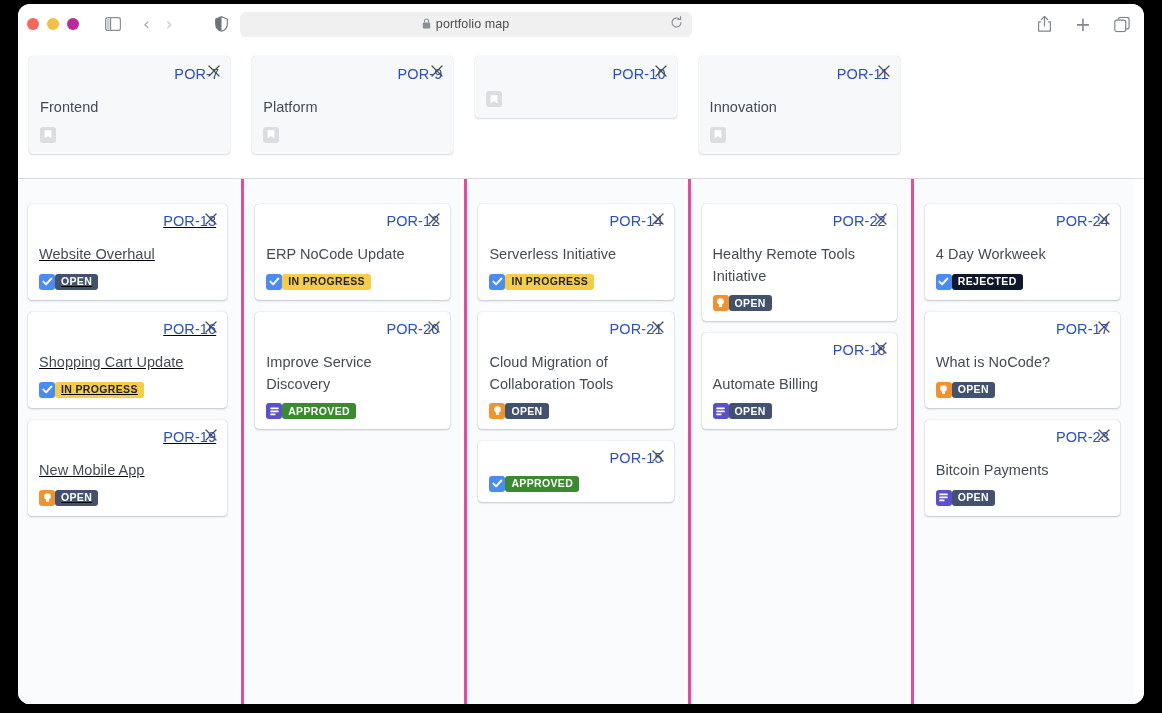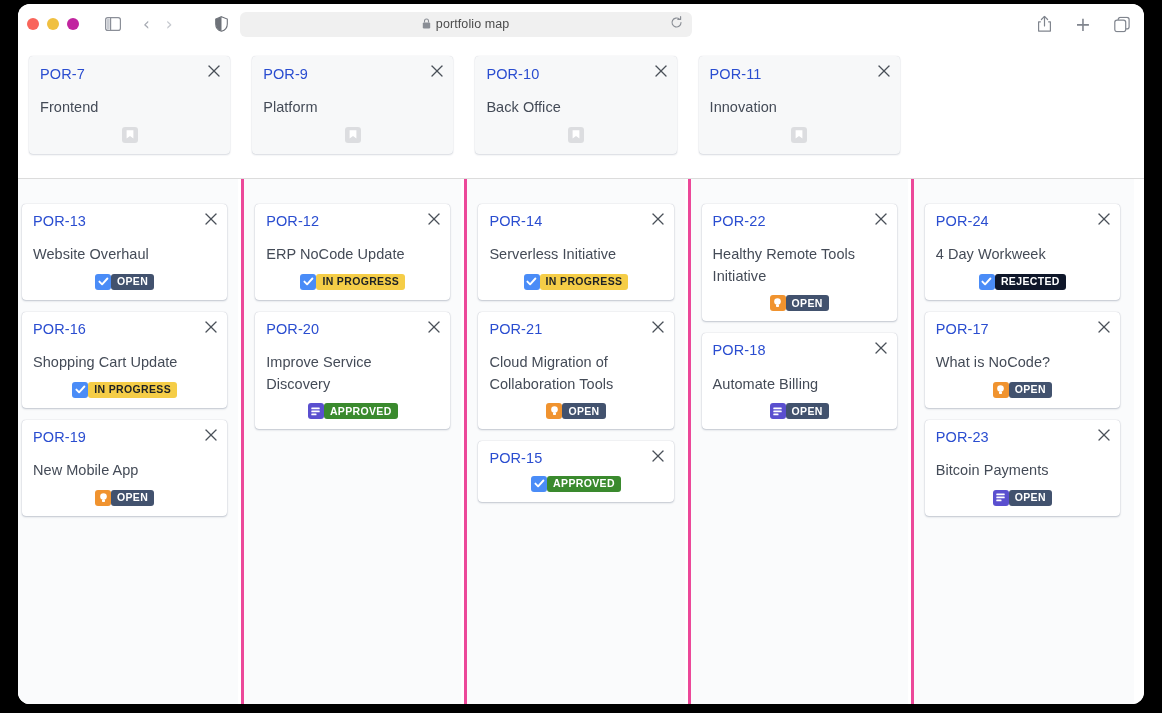--- a/index.html
+++ b/index.html
@@ -108,21 +108,21 @@
     padding-top: 0px;
   }
   .column {
     width: 223.2px;
     flex-shrink: 0;
     background: #fafbfc;
     padding: 25px 11px 0 11px;
     border-right: 3px solid #ffffff;
     border-left: 3px solid #ec4899;
   }
-  .column:first-child { border-left: none; padding-left: 4px; }
+  .column:first-child { border-left: none; padding-left: 10px; text-decoration: underline; }
   .column:last-child { border-right: none; padding-right: 14px; }
 
   
   .card {
     background: #ffffff;
     border-radius: 4px;
     box-shadow: 0 1px 2px rgba(9,30,66,0.22), 0 0 1px rgba(9,30,66,0.28);
     padding: 9px 11px 9px 11px;
     margin-bottom: 12px;
     position: relative;
@@ -132,39 +132,40 @@
     box-shadow: 0 1px 2px rgba(9,30,66,0.14), 0 0 1px rgba(9,30,66,0.20);
     padding: 10px 11px 10px 11px;
     margin-bottom: 0;
   }
   .card-key {
     font-size: 14.5px;
     color: #2a4dd0;
     font-weight: 500;
     letter-spacing: 0.1px;
     line-height: 1.2;
+    text-align: right;
   }
   .card-title {
     font-size: 14.5px;
     color: #444b57;
     line-height: 1.48;
     margin-top: 14px;
     letter-spacing: 0.05px;
   }
   .card-close {
     position: absolute;
     top: 9px; right: 10px;
     color: #4a5059;
     cursor: pointer;
     line-height: 0;
   }
   .card-foot {
     display: flex;
     align-items: center;
-    justify-content: center;
+    justify-content: flex-start;
     margin-top: 7px;
     min-height: 18px;
   }
 
   
   .type-icon {
     width: 16px; height: 16px;
     border-radius: 3px;
     display: inline-flex; align-items: center; justify-content: center;
     flex-shrink: 0;
@@ -290,21 +291,20 @@
             </div>
             <span class="card-close"><svg width="12" height="12" viewBox="0 0 12 12" fill="none">
                 <line x1="1" y1="1" x2="11" y2="11" stroke="#4a5059" stroke-width="1.3" stroke-linecap="round"></line>
                 <line x1="11" y1="1" x2="1" y2="11" stroke="#4a5059" stroke-width="1.3" stroke-linecap="round"></line>
               </svg></span>
           </div>
         </div>
         <div class="epic-cell">
           <div class="card epic">
             <div class="card-key">POR-10</div>
-            <div class="card-title">Back Office</div>
             <div class="card-foot">
               <span class="type-icon epic">
                 <svg width="10" height="11" viewBox="0 0 10 11" fill="none">
                   <path d="M1.6 1.3 H8.4 V9.6 L5 7.1 L1.6 9.6 Z" fill="#ffffff"></path>
                 </svg>
               </span>
             </div>
             <span class="card-close"><svg width="12" height="12" viewBox="0 0 12 12" fill="none">
                 <line x1="1" y1="1" x2="11" y2="11" stroke="#4a5059" stroke-width="1.3" stroke-linecap="round"></line>
                 <line x1="11" y1="1" x2="1" y2="11" stroke="#4a5059" stroke-width="1.3" stroke-linecap="round"></line>

